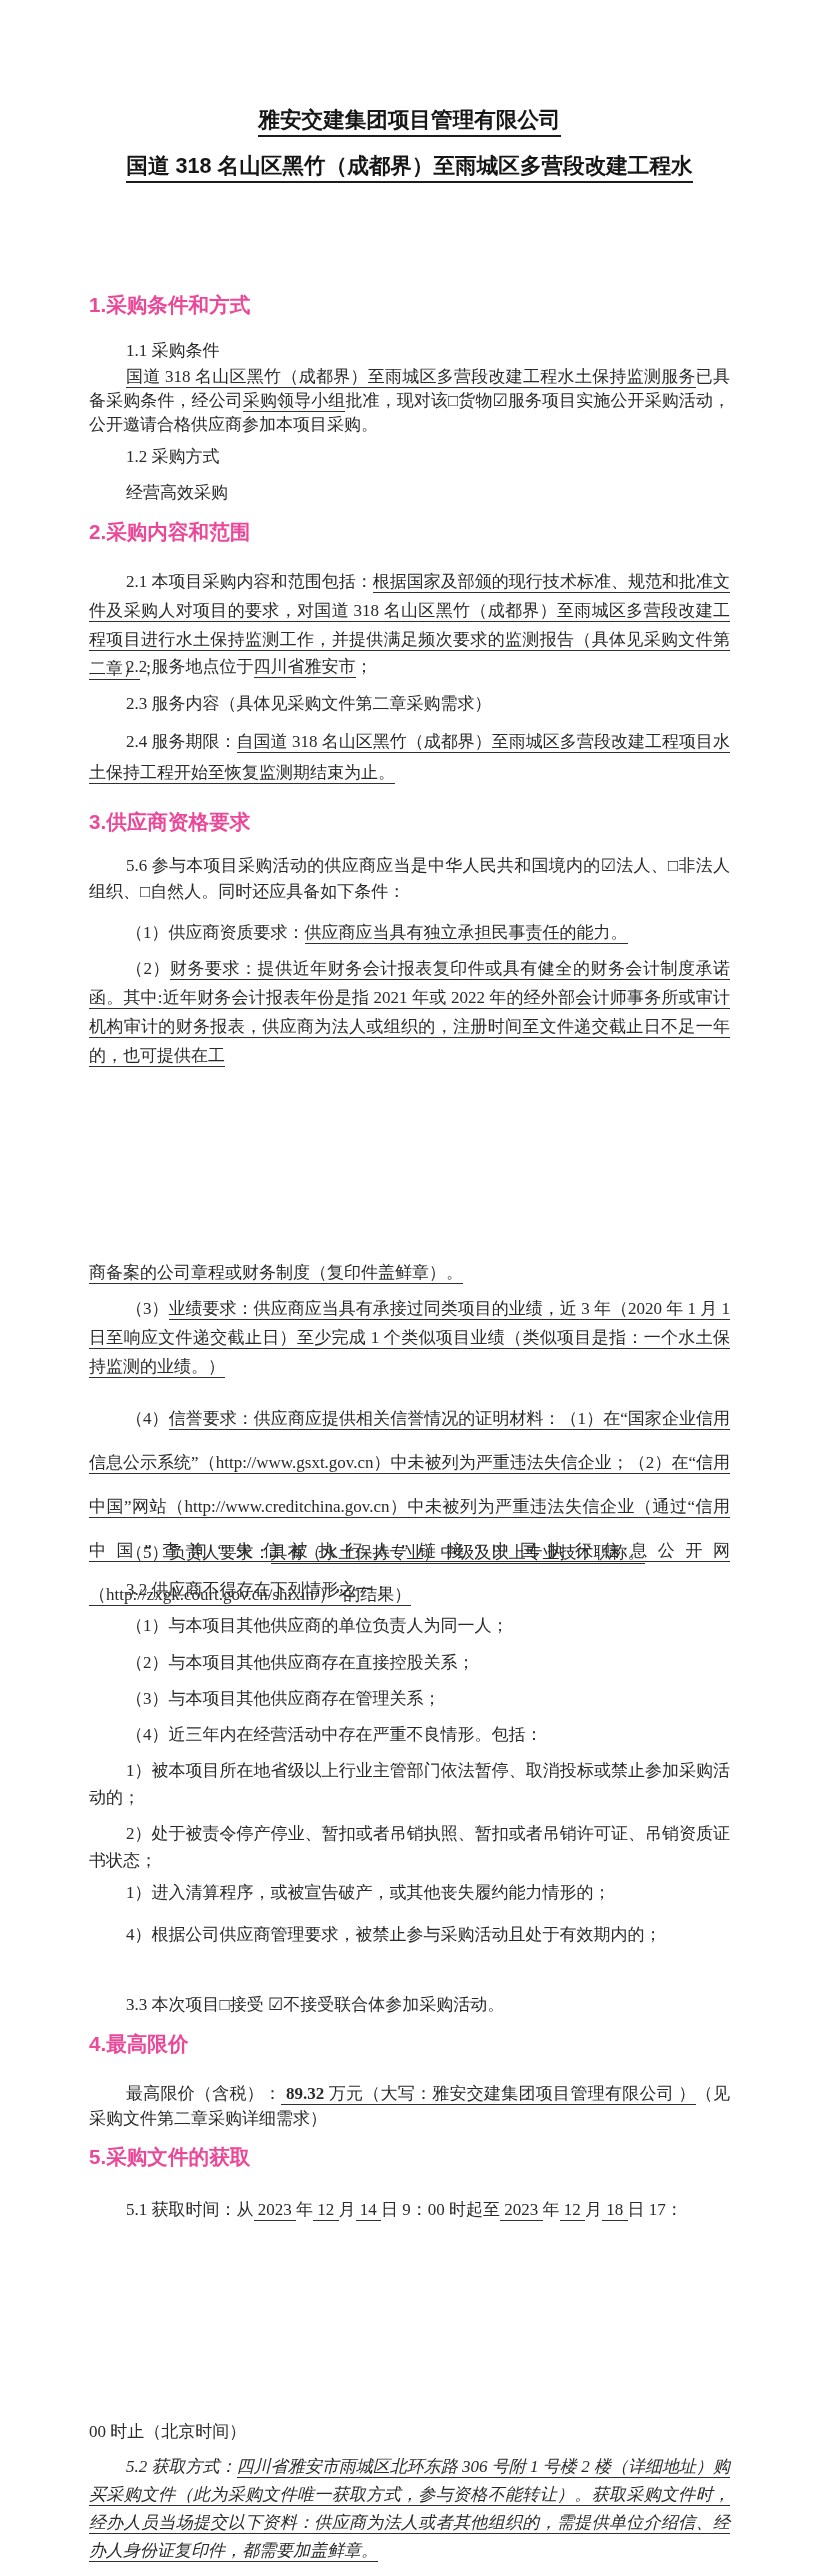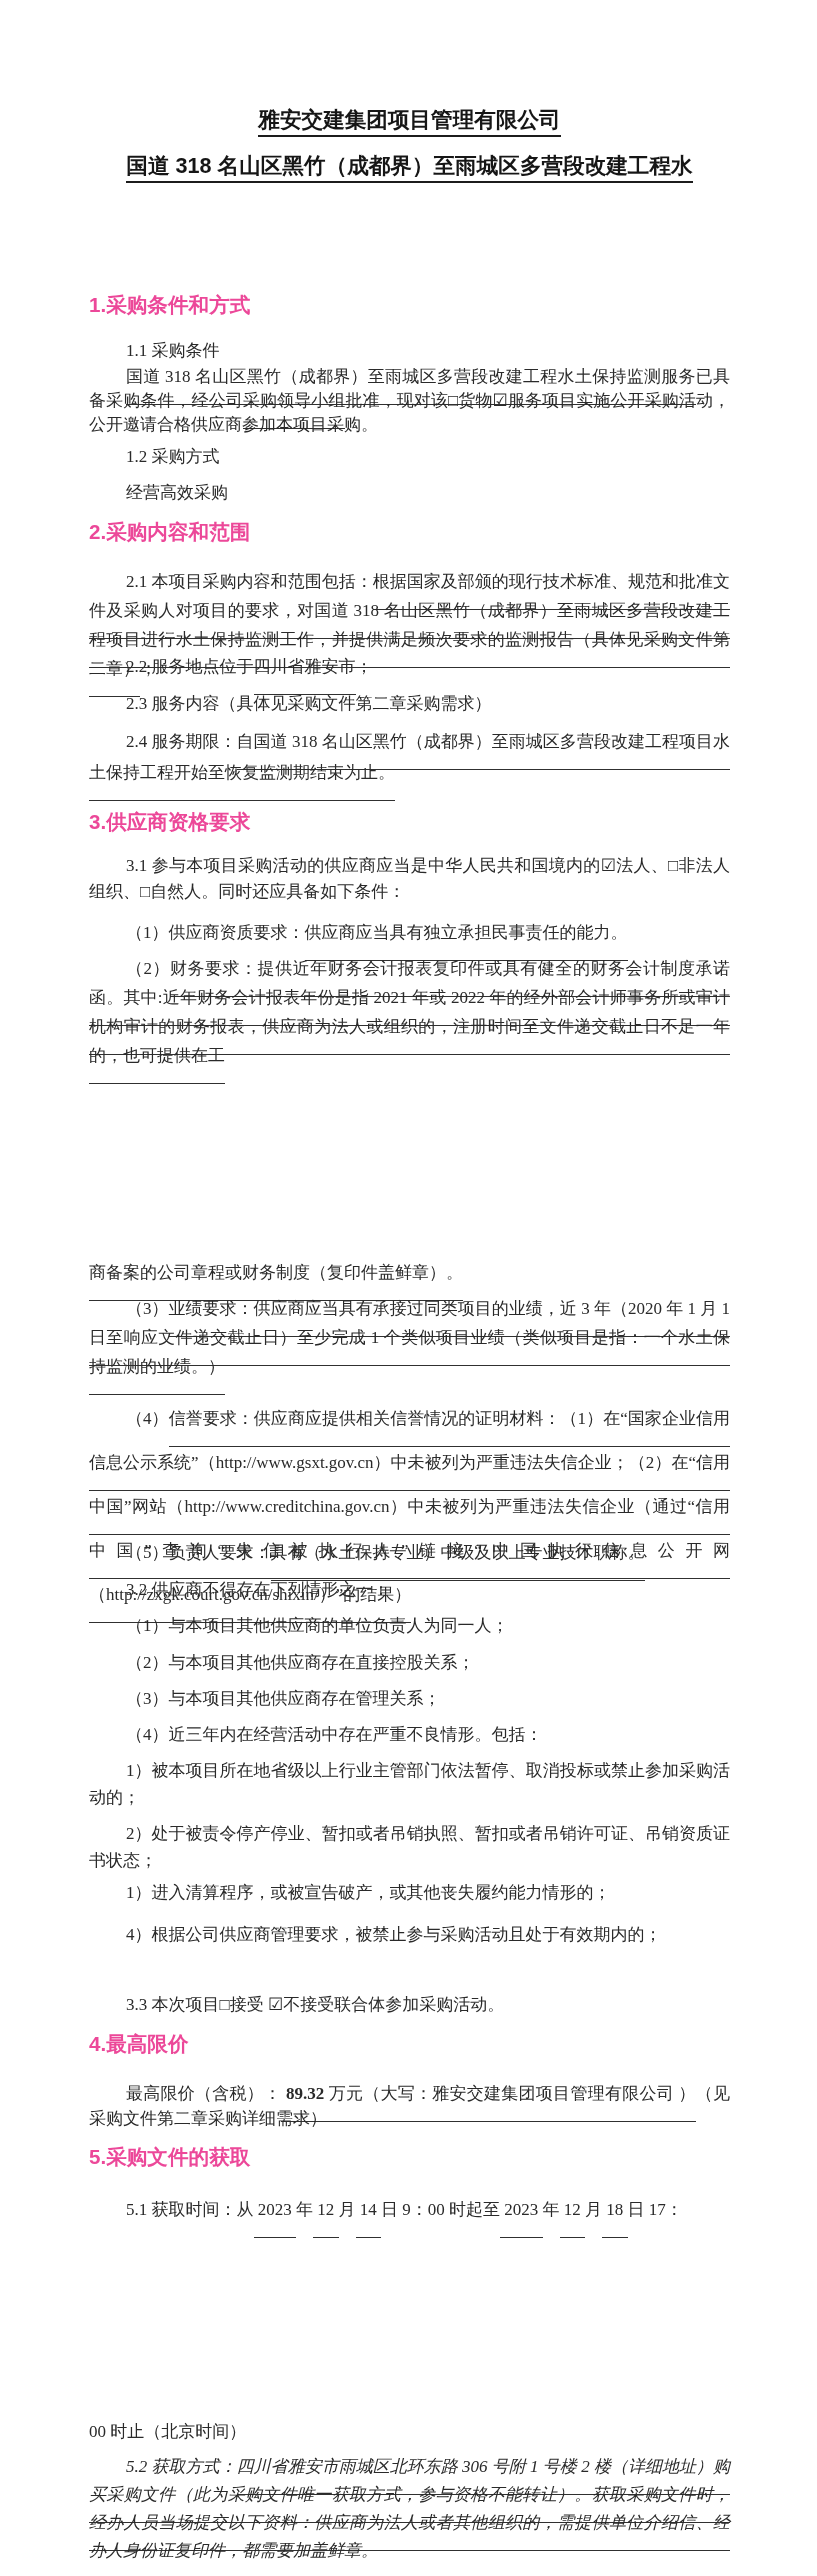--- a/index.html
+++ b/index.html
@@ -18,21 +18,21 @@
   .ind{text-indent:37px;}
   .center{text-align:center;}
   .h{
     font-family:"Liberation Sans","DejaVu Sans",sans-serif;
     font-weight:bold;font-size:20.6px;color:#ec4899;line-height:26px;text-align:left;
   }
   .title-block{left:89px;width:641px;line-height:46px;font-size:21.6px;font-weight:bold;
     font-family:"Liberation Sans","DejaVu Sans",sans-serif;color:#161616;}
   .title-block .tl{display:block;}
   .title-block .tu{border-bottom:2.1px solid #1c1c1c;padding-bottom:3px;}
-  .u{border-bottom:1px solid #303030;padding-bottom:18px;}
+  .u{border-bottom:1px solid #303030;padding-bottom:1px;}
   .bold, .b .b{font-weight:bold;}
   .lh46{line-height:24px;}
   .lh48{line-height:25px;}
   .lh50{line-height:26px;}
   .lh52{line-height:27px;}
   .lh54{line-height:28px;font-style:italic;}
   .lh57{line-height:29px;}
   .lh60{line-height:31px;}
   .lh63{line-height:44px;}
 </style>
@@ -52,21 +52,21 @@
   <div class="b ind" style="top:442px">1.2 采购方式</div>
   <div class="b ind" style="top:478px">经营高效采购</div>
 
   <div class="b h" style="top:519px">2.采购内容和范围</div>
   <div class="b ind lh57" style="top:567px"><span>2.1 本项目采购内容和范围包括：</span><span class="u">根据国家及部颁的现行技术标准、规范和批准文件及采购人对项目的要求，对国道 318 名山区黑竹（成都界）至雨城区多营段改建工程项目进行水土保持监测工作，并提供满足频次要求的监测报告（具体见采购文件第二章）</span><span>；</span></div>
   <div class="b ind" style="top:652px"><span>2.2 服务地点位于</span><span class="u">四川省雅安市</span><span>；</span></div>
   <div class="b ind" style="top:689px">2.3 服务内容（具体见采购文件第二章采购需求）</div>
   <div class="b ind lh60" style="top:726px"><span>2.4 服务期限：</span><span class="u">自国道 318 名山区黑竹（成都界）至雨城区多营段改建工程项目水土保持工程开始至恢复监测期结束为止。</span></div>
 
   <div class="b h" style="top:809px">3.供应商资格要求</div>
-  <div class="b ind lh50" style="top:853px">3.1 参与本项目采购活动的供应商应当是中华人民共和国境内的☑法人、□非法人组织、□自然人。同时还应具备如下条件：</div>
+  <div class="b ind lh50" style="top:853px">5.6 参与本项目采购活动的供应商应当是中华人民共和国境内的☑法人、□非法人组织、□自然人。同时还应具备如下条件：</div>
   <div class="b ind" style="top:918px"><span>（1）供应商资质要求：</span><span class="u">供应商应当具有独立承担民事责任的能力。</span></div>
   <div class="b ind lh57" style="top:954px"><span>（2）</span><span class="u">财务要求：提供近年财务会计报表复印件或具有健全的财务会计制度承诺函。其中:近年财务会计报表年份是指 2021 年或 2022 年的经外部会计师事务所或审计机构审计的财务报表，供应商为法人或组织的，注册时间至文件递交截止日不足一年的，也可提供在工</span></div>
   <div class="b" style="top:1258px"><span class="u">商备案的公司章程或财务制度（复印件盖鲜章）。</span></div>
   <div class="b ind lh56" style="top:1294px"><span>（3）</span><span class="u">业绩要求：供应商应当具有承接过同类项目的业绩，近 3 年（2020 年 1 月 1 日至响应文件递交截止日）至少完成 1 个类似项目业绩（类似项目是指：一个水土保持监测的业绩。）</span></div>
   <div class="b ind lh63" style="top:1397px"><span>（4）</span><span class="u">信誉要求：供应商应提供相关信誉情况的证明材料：（1）在“国家企业信用信息公示系统”（http://www.gsxt.gov.cn）中未被列为严重违法失信企业；（2）在“信用中国”网站（http://www.creditchina.gov.cn）中未被列为严重违法失信企业（通过“信用中国”查询“失信被执行人”链接“中国执行信息公开网（http://zxgk.court.gov.cn/shixin/）”的结果）</span></div>
   <div class="b ind" style="top:1538px"><span>（5）负责人要求：</span><span class="u">具有（水土保持专业）中级及以上专业技术职称。</span></div>
   <div class="b ind" style="top:1575px">3.2 供应商不得存在下列情形之一：</div>
   <div class="b ind" style="top:1611px">（1）与本项目其他供应商的单位负责人为同一人；</div>
   <div class="b ind" style="top:1648px">（2）与本项目其他供应商存在直接控股关系；</div>
   <div class="b ind" style="top:1684px">（3）与本项目其他供应商存在管理关系；</div>

